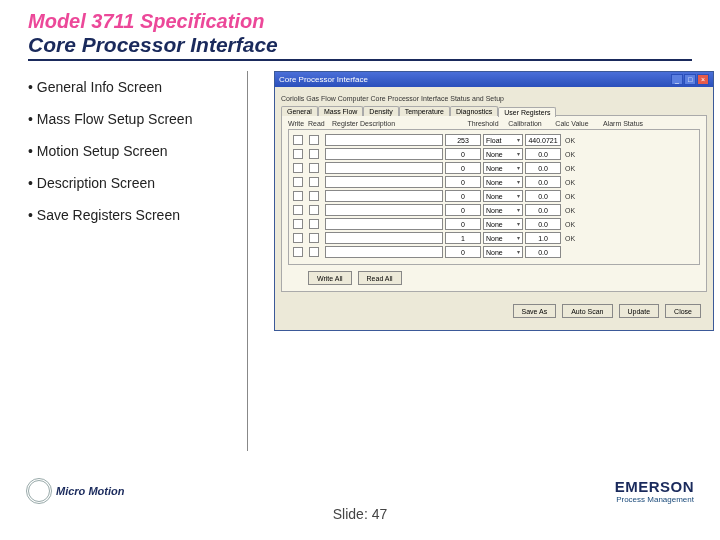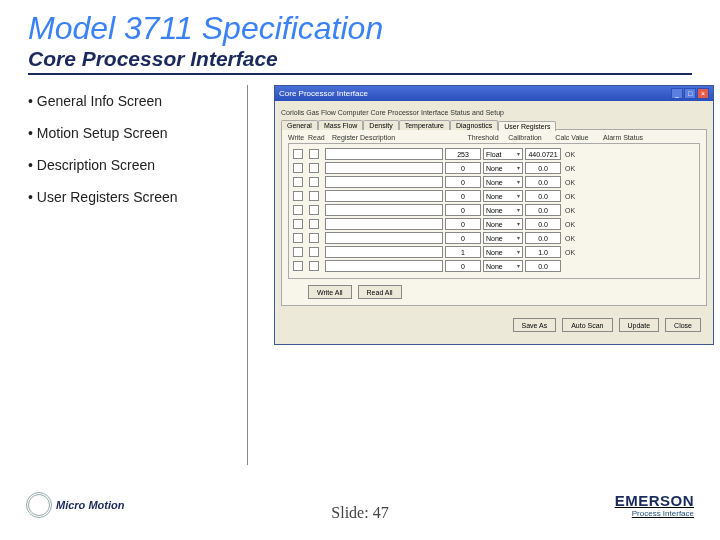--- a/index.html
+++ b/index.html
@@ -1,18 +1,18 @@
 <!DOCTYPE html>
 <html><head>
 <meta charset="utf-8">
 <style>
   * { box-sizing: border-box; margin: 0; padding: 0; }
   body { width: 720px; height: 540px; background: #fff; font-family: Arial, sans-serif; position: relative; overflow: hidden; }
   .header { padding: 10px 28px 2px 28px; }
-  .title { font-size: 32px; font-weight: normal; font-style: italic; color: #3b82f6; }
+  .title { font-size: 20px; font-weight: bold; font-style: italic; color: #ec4899; }
   .subtitle { font-size: 21px; font-weight: bold; font-style: italic; color: #1a2a5c; border-bottom: 2px solid #1a2a5c; padding-bottom: 2px; }
   .content { display: flex; padding-top: 8px; gap: 20px; }
   .bullets { width: 265px; padding-left: 28px; padding-top: 8px; border-right: 1px solid #888; height: 380px; }
   .bullet { font-size: 14px; color: #222; margin-bottom: 16px; }
   .appwin { flex: 1; padding-left: 6px; padding-right: 6px; }
   .win { width: 440px; border: 1px solid #3b5998; font-size: 8px; }
   .titlebar { background: linear-gradient(#4a6fd8,#2a4fbb); color: #fff; padding: 2px 4px; display: flex; align-items: center; justify-content: space-between; height: 15px; }
   .titlebar .tt { font-size: 8px; }
   .winbtns { display: flex; gap: 1px; }
   .winbtn { width: 12px; height: 11px; background: #5b7fe0; border: 1px solid #2a4fbb; color: #fff; font-size: 7px; text-align: center; line-height: 9px; }
@@ -37,42 +37,43 @@
   .chk { width: 10px; height: 10px; border: 1px solid #888; background: #fff; margin-right: 4px; display:inline-block; }
   .txt { height: 12px; border: 1px solid #888; background: #fff; font-size: 7px; padding: 0 2px; line-height: 11px; }
   .txt.w1 { width: 118px; }
   .txt.sm { width: 36px; text-align: center; }
   .sel { height: 12px; border: 1px solid #888; background: #fff; font-size: 7px; padding: 0 2px; line-height: 11px; position: relative; display:inline-flex; align-items:center; justify-content:space-between; width: 40px; }
   .sel::after { content:"▾"; font-size:6px; color:#555; }
   .ro { width: 46px; font-size: 7px; padding-left:2px; color:#333; }
   .btnrow { display: flex; gap: 6px; margin-top: 6px; justify-content: flex-start; padding-left: 20px; }
   .btn { border: 1px solid #888; background: #ece9d8; font-size: 7px; padding: 1px 8px; height: 14px; line-height: 11px; }
   .bottombtns { display: flex; gap: 6px; justify-content: flex-end; margin-top: 12px; padding-right: 6px; padding-bottom: 6px; }
-  .footer { position: absolute; bottom: 0; left: 0; right: 0; height: 62px; display: flex; align-items: center; justify-content: space-between; padding: 0 26px 8px 26px; }
+  .footer { position: absolute; bottom: 0; left: 0; right: 0; height: 62px; display: flex; align-items: flex-start; justify-content: space-between; padding: 0 26px 8px 26px; }
   .mm-logo { font-size: 11px; font-weight: bold; font-style: italic; color: #1a2a5c; display:flex; align-items:center; gap:4px;}
   .mm-ring { width:26px; height:26px; border-radius:50%; border:3px double #9aa; }
-  .slidenum { position:absolute; left:50%; transform:translateX(-50%); bottom:18px; font-size:16px; color:#444;font-family:Liberation Serif, serif; }
-  .em-logo { text-align:right;text-decoration:underline; }
+  .slidenum { position:absolute; left:50%; transform:translateX(-50%); bottom:18px; font-size:14px; color:#444; }
+  .em-logo { text-align:right; }
   .em-title { font-size:15px; font-weight:bold; color:#1a2a5c; letter-spacing:0.5px; }
   .em-sub { font-size:8px; color:#1a4a7a; }
 </style>
 </head>
 <body>
 
 <div class="header">
   <div class="title">Model 3711 Specification</div>
   <div class="subtitle">Core Processor Interface</div>
 </div>
 
 <div class="content">
   <div class="bullets">
     <div class="bullet">• General Info Screen</div>
+    <div class="bullet">• Mass Flow Setup Screen</div>
     <div class="bullet">• Motion Setup Screen</div>
     <div class="bullet">• Description Screen</div>
-    <div class="bullet">• User Registers Screen</div>
+    <div class="bullet">• Save Registers Screen</div>
   </div>
 
   <div class="appwin">
     <div class="win">
       <div class="titlebar">
         <span class="tt">Core Processor Interface</span>
         <div class="winbtns">
           <div class="winbtn">_</div>
           <div class="winbtn">□</div>
           <div class="winbtn close">×</div>
@@ -198,16 +199,16 @@
   </div>
 </div>
 
 <div class="footer">
   <div class="mm-logo">
     <span class="mm-ring"></span>
     <span>Micro Motion</span>
   </div>
   <div class="em-logo">
     <div class="em-title">EMERSON</div>
-    <div class="em-sub">Process Interface</div>
+    <div class="em-sub">Process Management</div>
   </div>
 </div>
 <div class="slidenum">Slide: 47</div>
 
 </body></html>

